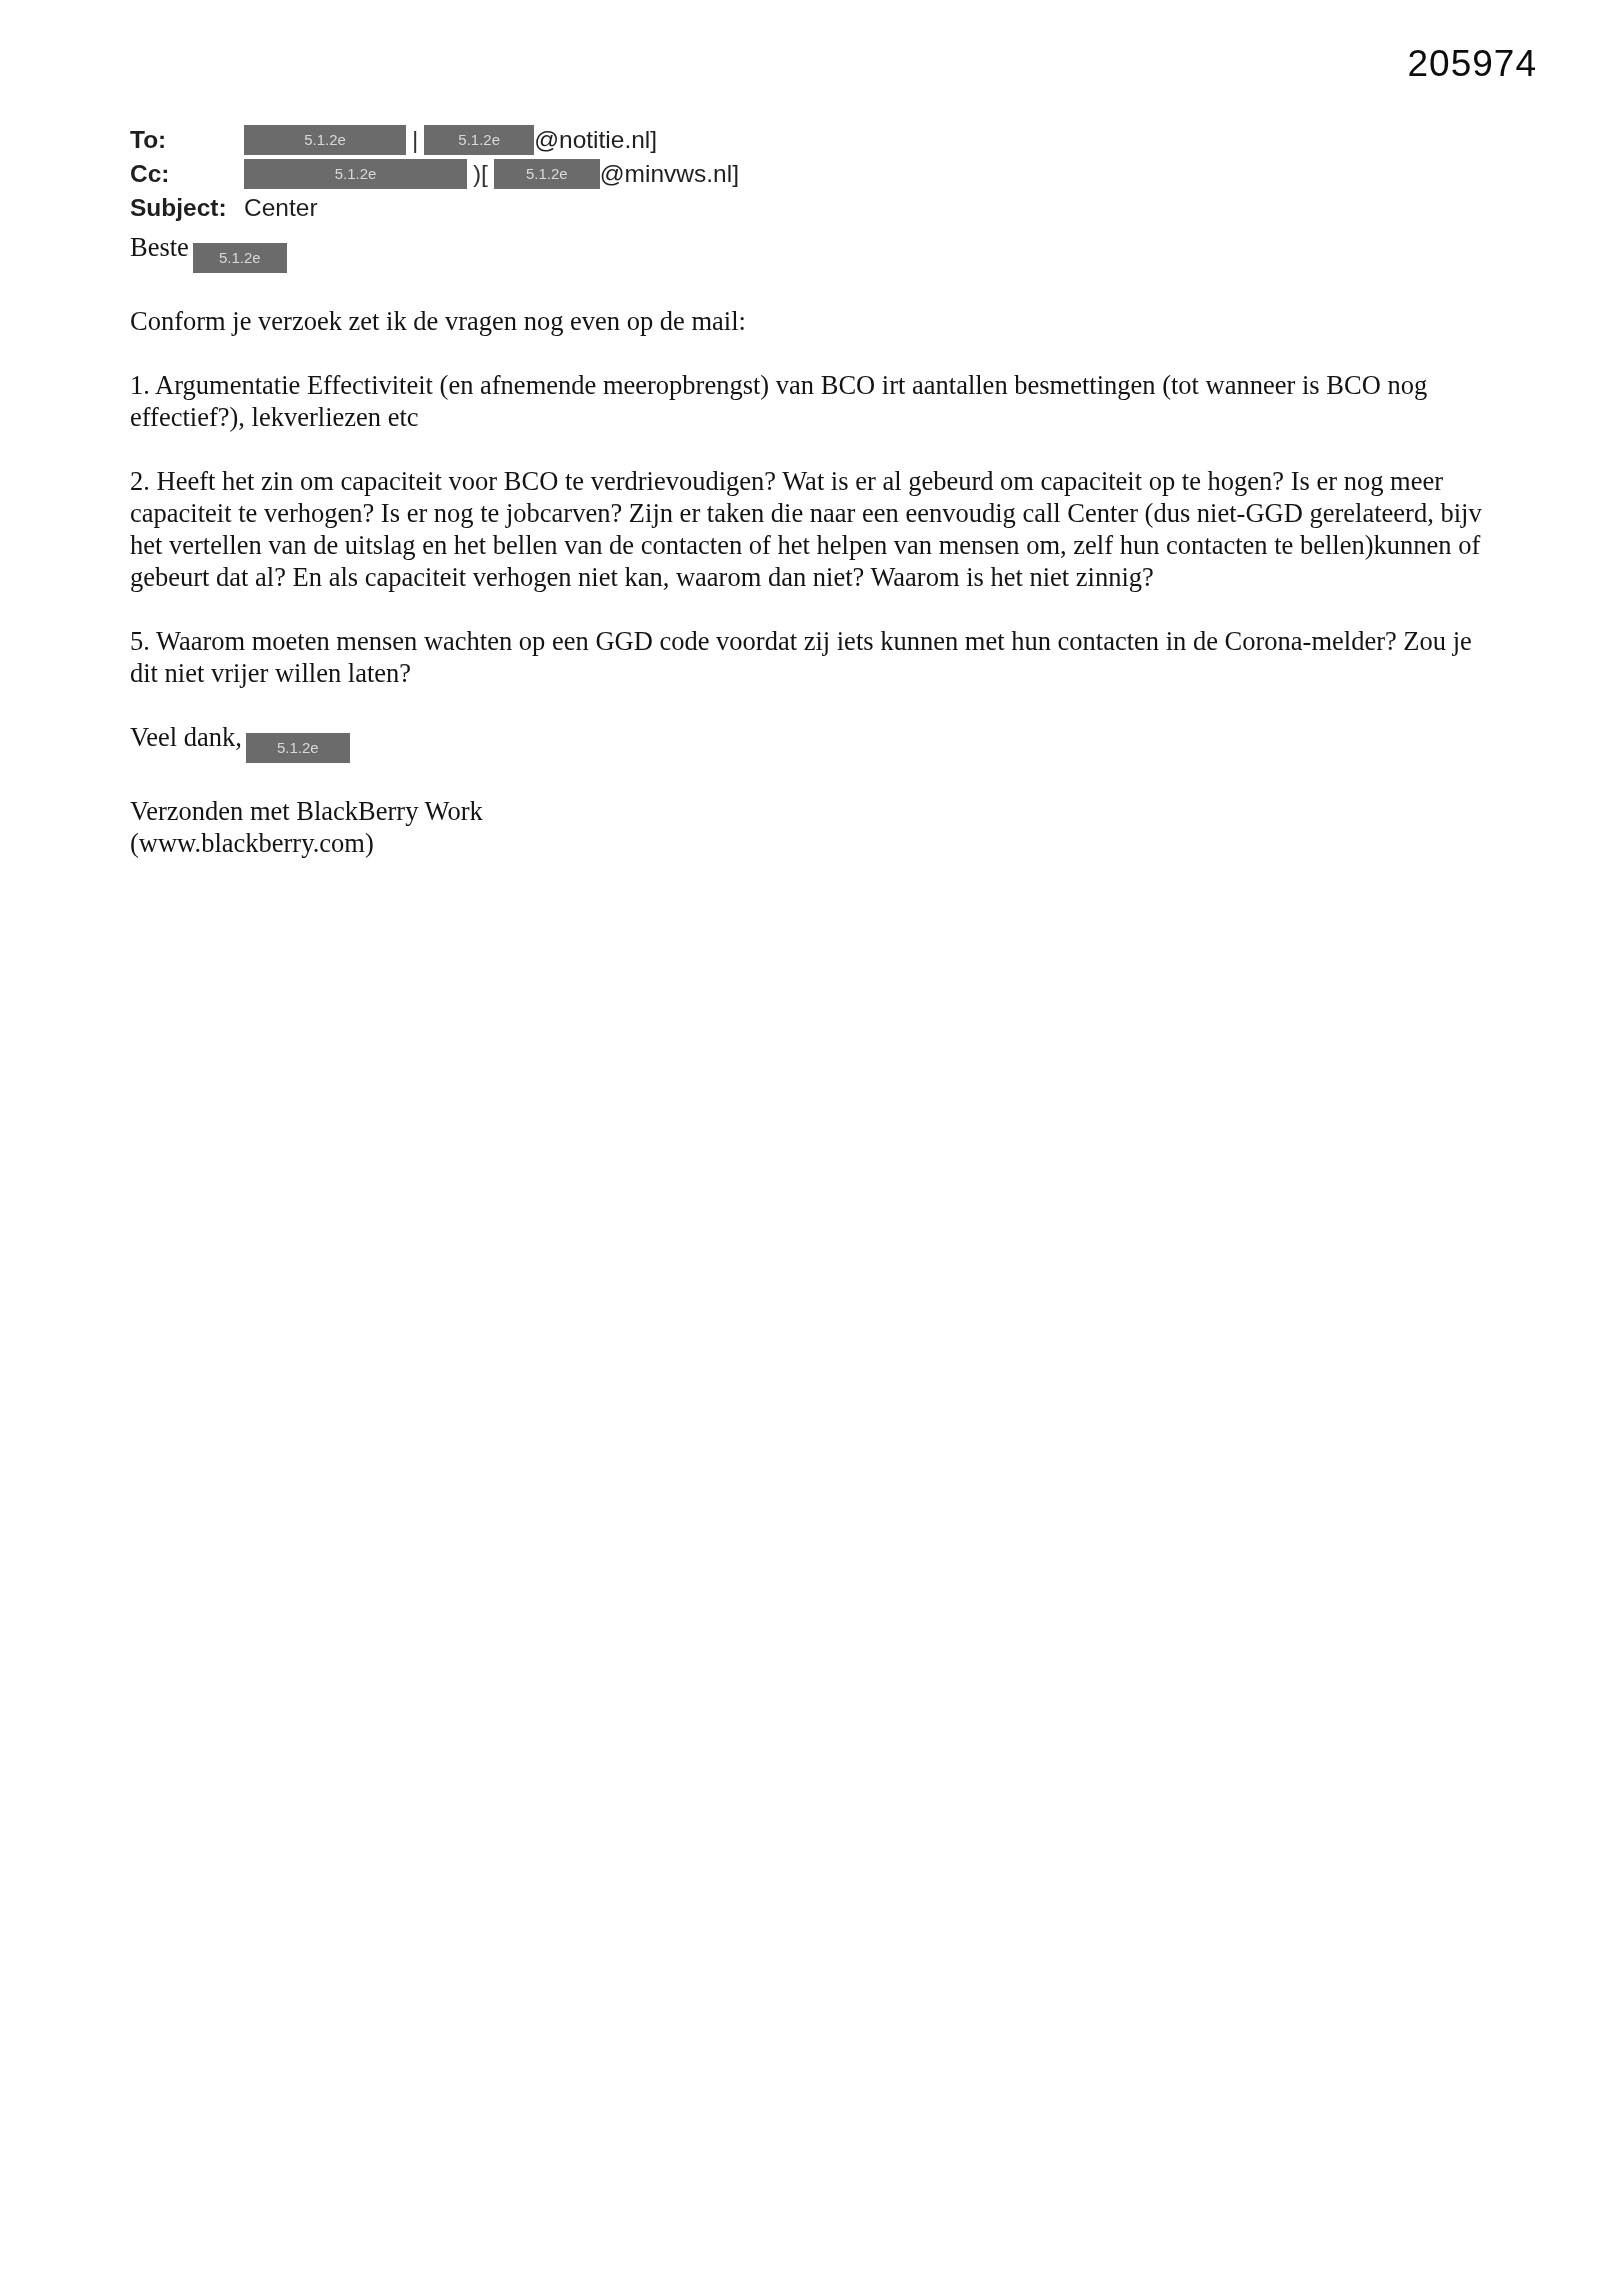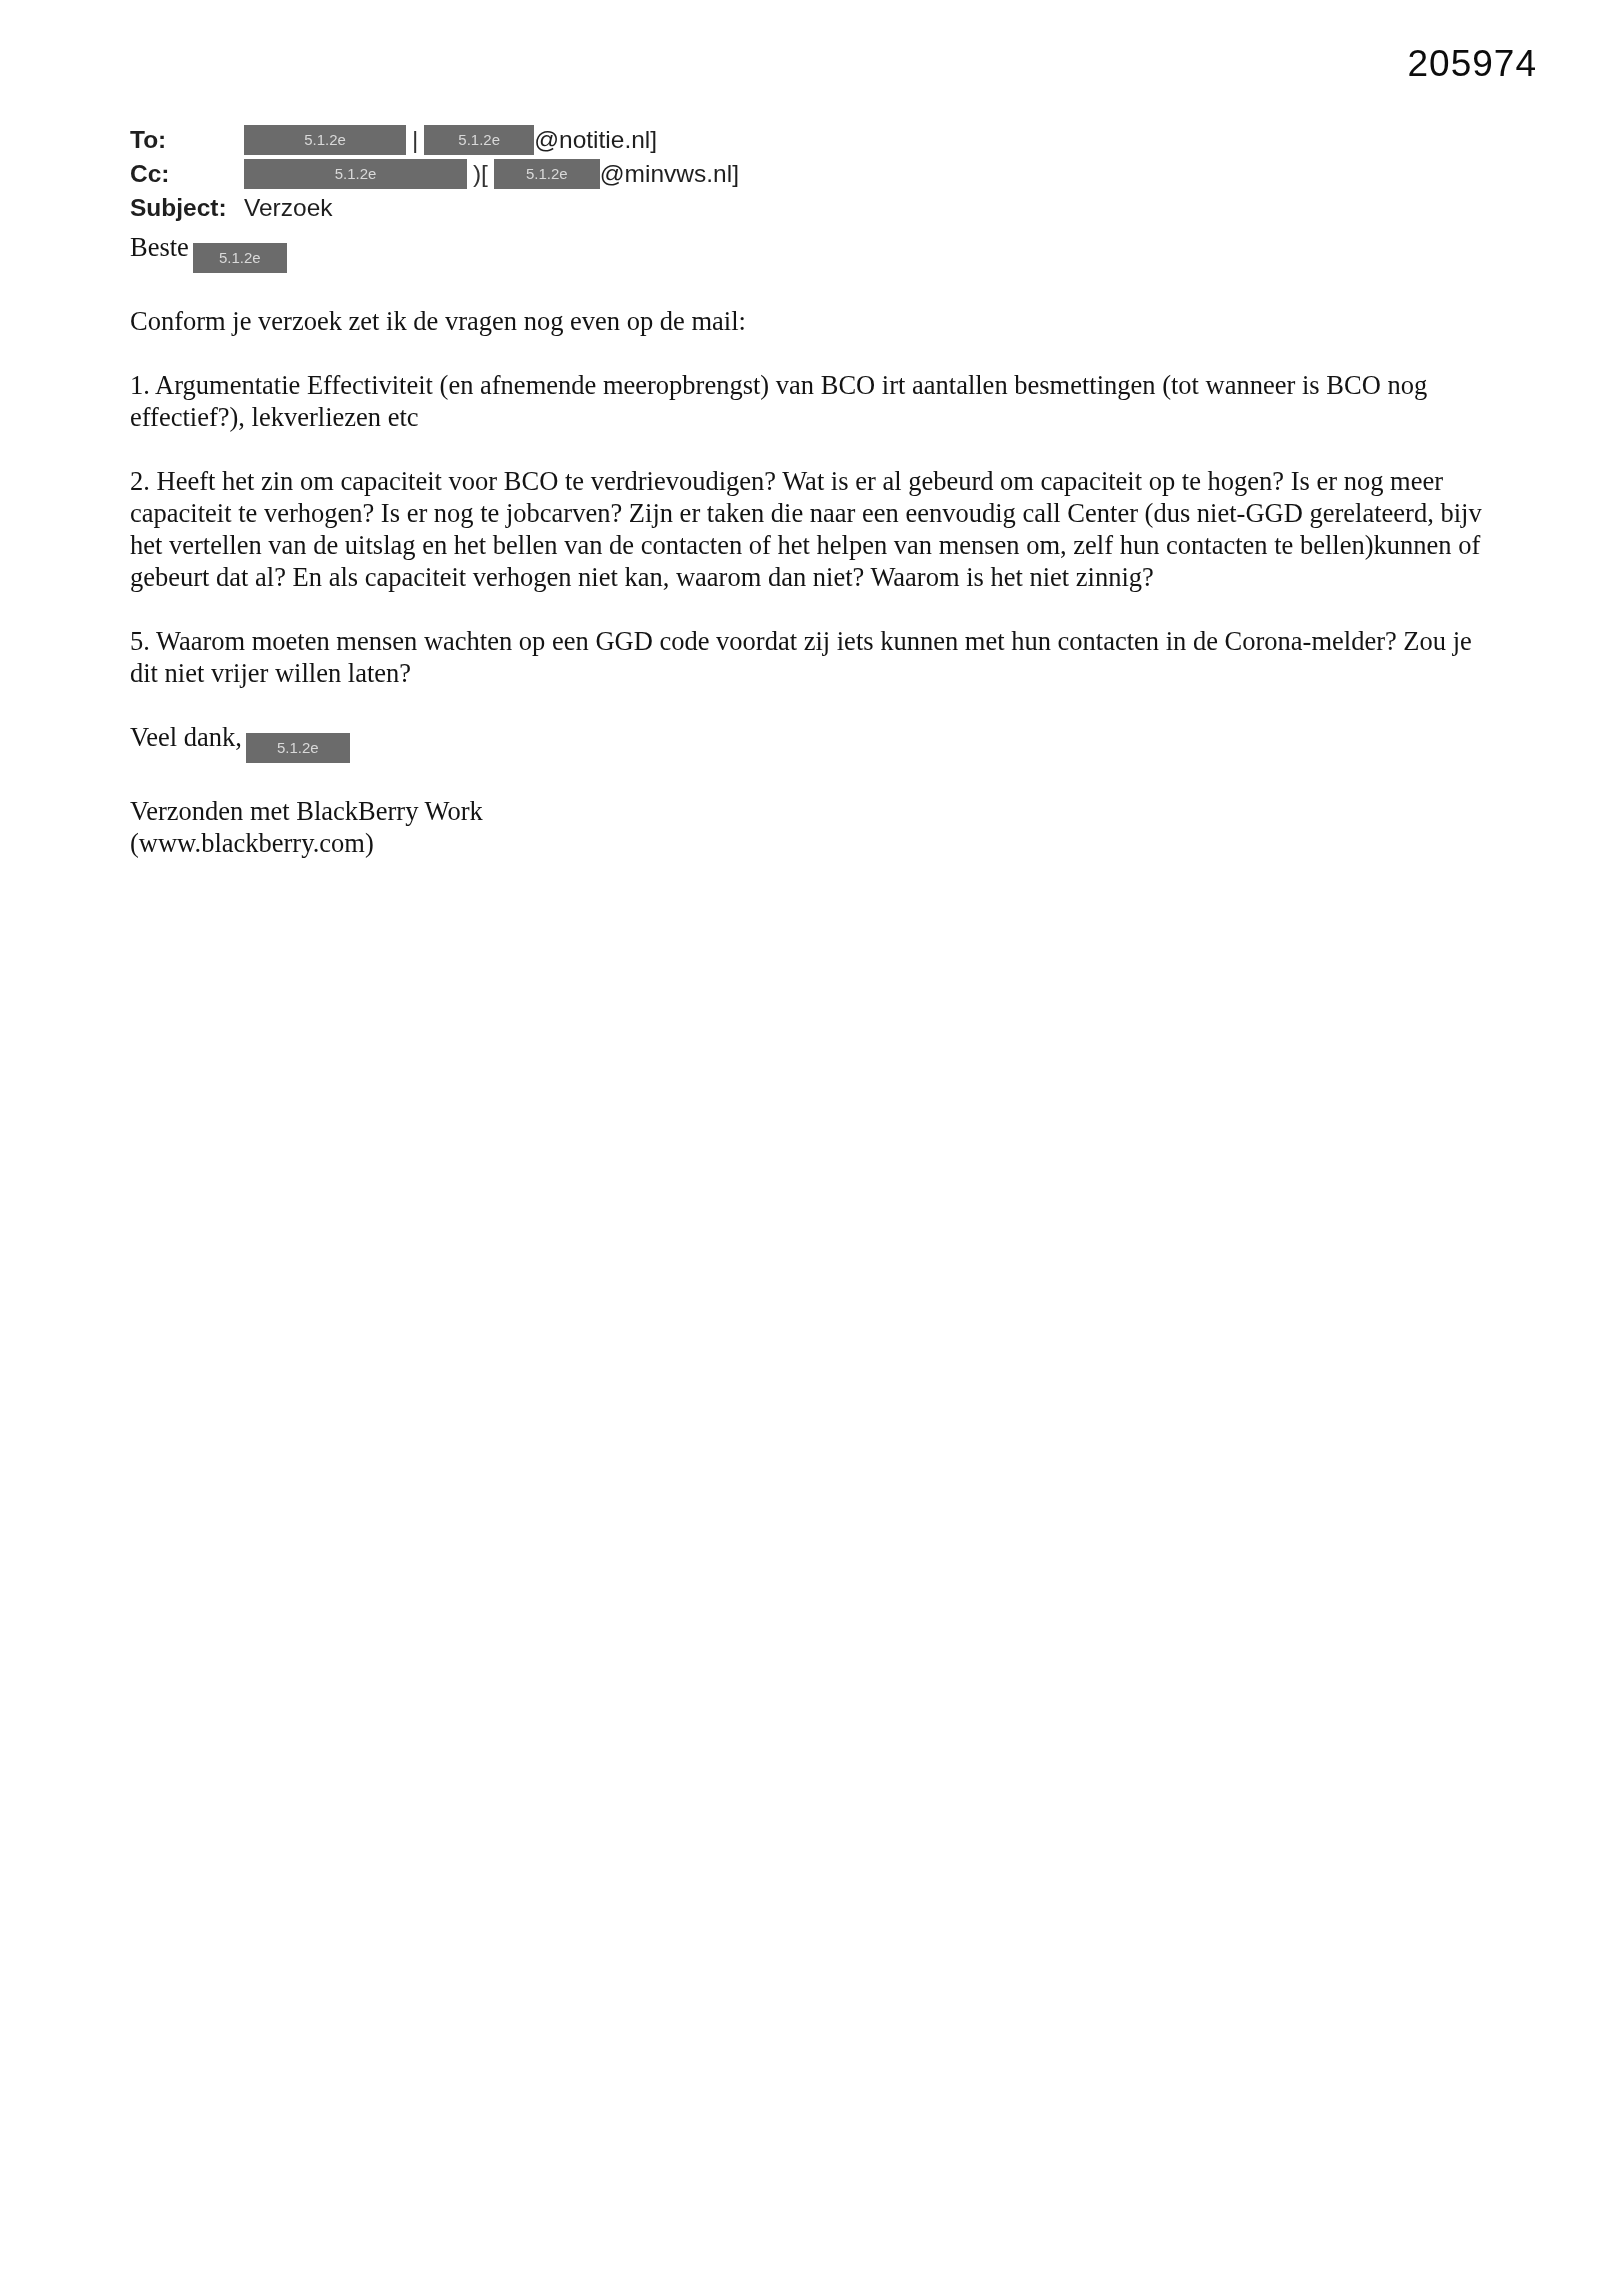--- a/index.html
+++ b/index.html
@@ -107,21 +107,21 @@
     <div class="header-row">
       <span class="header-label">Cc:</span>
       <span class="redaction w-cc1">5.1.2e</span>
       <span class="header-sep">)[</span>
       <span class="redaction w-cc2">5.1.2e</span>
       <span>@minvws.nl]</span>
     </div>
 
     <div class="header-row">
       <span class="header-label">Subject:</span>
-      <span>Verzoek</span>
+      <span>Center</span>
     </div>
 
   </div>
 
   <div class="email-body">
 
     <p><span>Beste</span><span class="redaction inline-redaction w-beste">5.1.2e</span></p>
 
     <p>Conform je verzoek zet ik de vragen nog even op de mail:</p>
 

